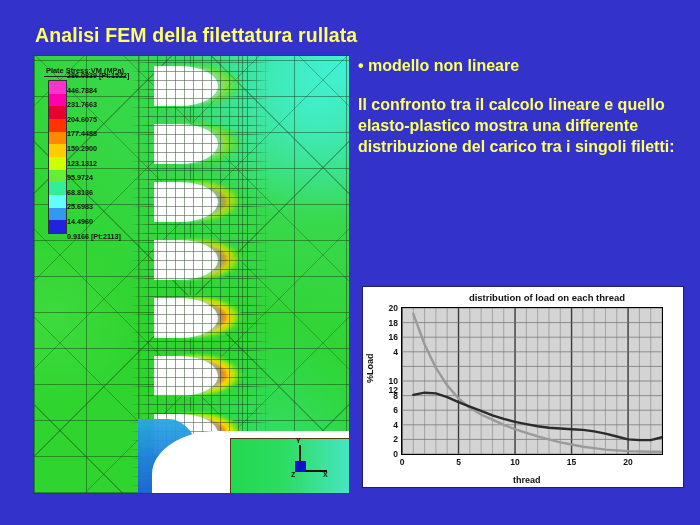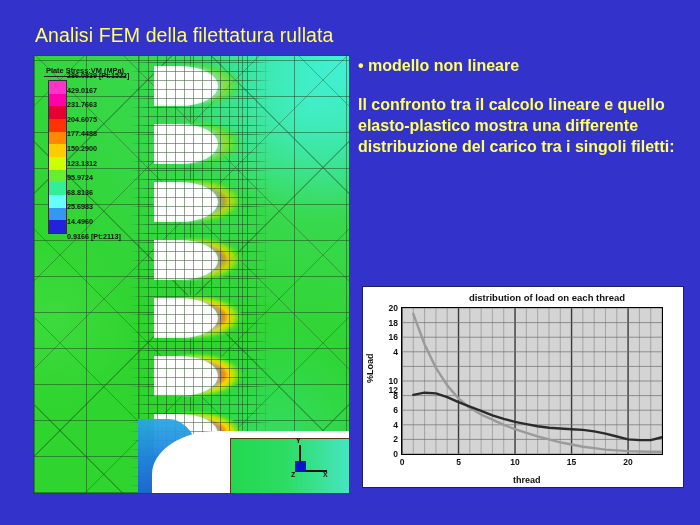--- a/index.html
+++ b/index.html
@@ -8,21 +8,21 @@
     background:#3333cc;
     font-family:"Liberation Sans", sans-serif;
     position:relative;
   }
   .slide{position:absolute;inset:0;}
 
   
   #title{
     position:absolute;left:35px;top:24px;
     color:#ffff66;
-    font-size:19.5px;font-weight:normal;
+    font-size:19.5px;font-weight:bold;
     letter-spacing:.1px;white-space:nowrap;
   }
 
   
   #fem{
     position:absolute;left:33px;top:55px;width:315px;height:437px;
     overflow:hidden;background:#24d82b;
     border:1px solid #2b2bbf;
   }
   #fem .bg{position:absolute;inset:0;
@@ -252,21 +252,21 @@
             <i style="background: rgb(255, 204, 0);"></i>
             <i style="background: rgb(204, 255, 0);"></i>
             <i style="background: rgb(102, 238, 51);"></i>
             <i style="background: rgb(51, 238, 153);"></i>
             <i style="background: rgb(102, 255, 255);"></i>
             <i style="background: rgb(51, 153, 238);"></i>
             <i style="background: rgb(34, 34, 221);"></i>
           </div>
         <div class="ticks" id="legend-ticks">
             <span>286.0839 [Pt:1522]</span>
-            <span>429.0167</span>
+            <span>446.7884</span>
             <span>231.7663</span>
             <span>204.6075</span>
             <span>177.4488</span>
             <span>150.2900</span>
             <span>123.1312</span>
             <span>95.9724</span>
             <span>68.8136</span>
             <span>25.6983</span>
             <span>14.4960</span>
             <span>0.9166 [Pt:2113]</span>

